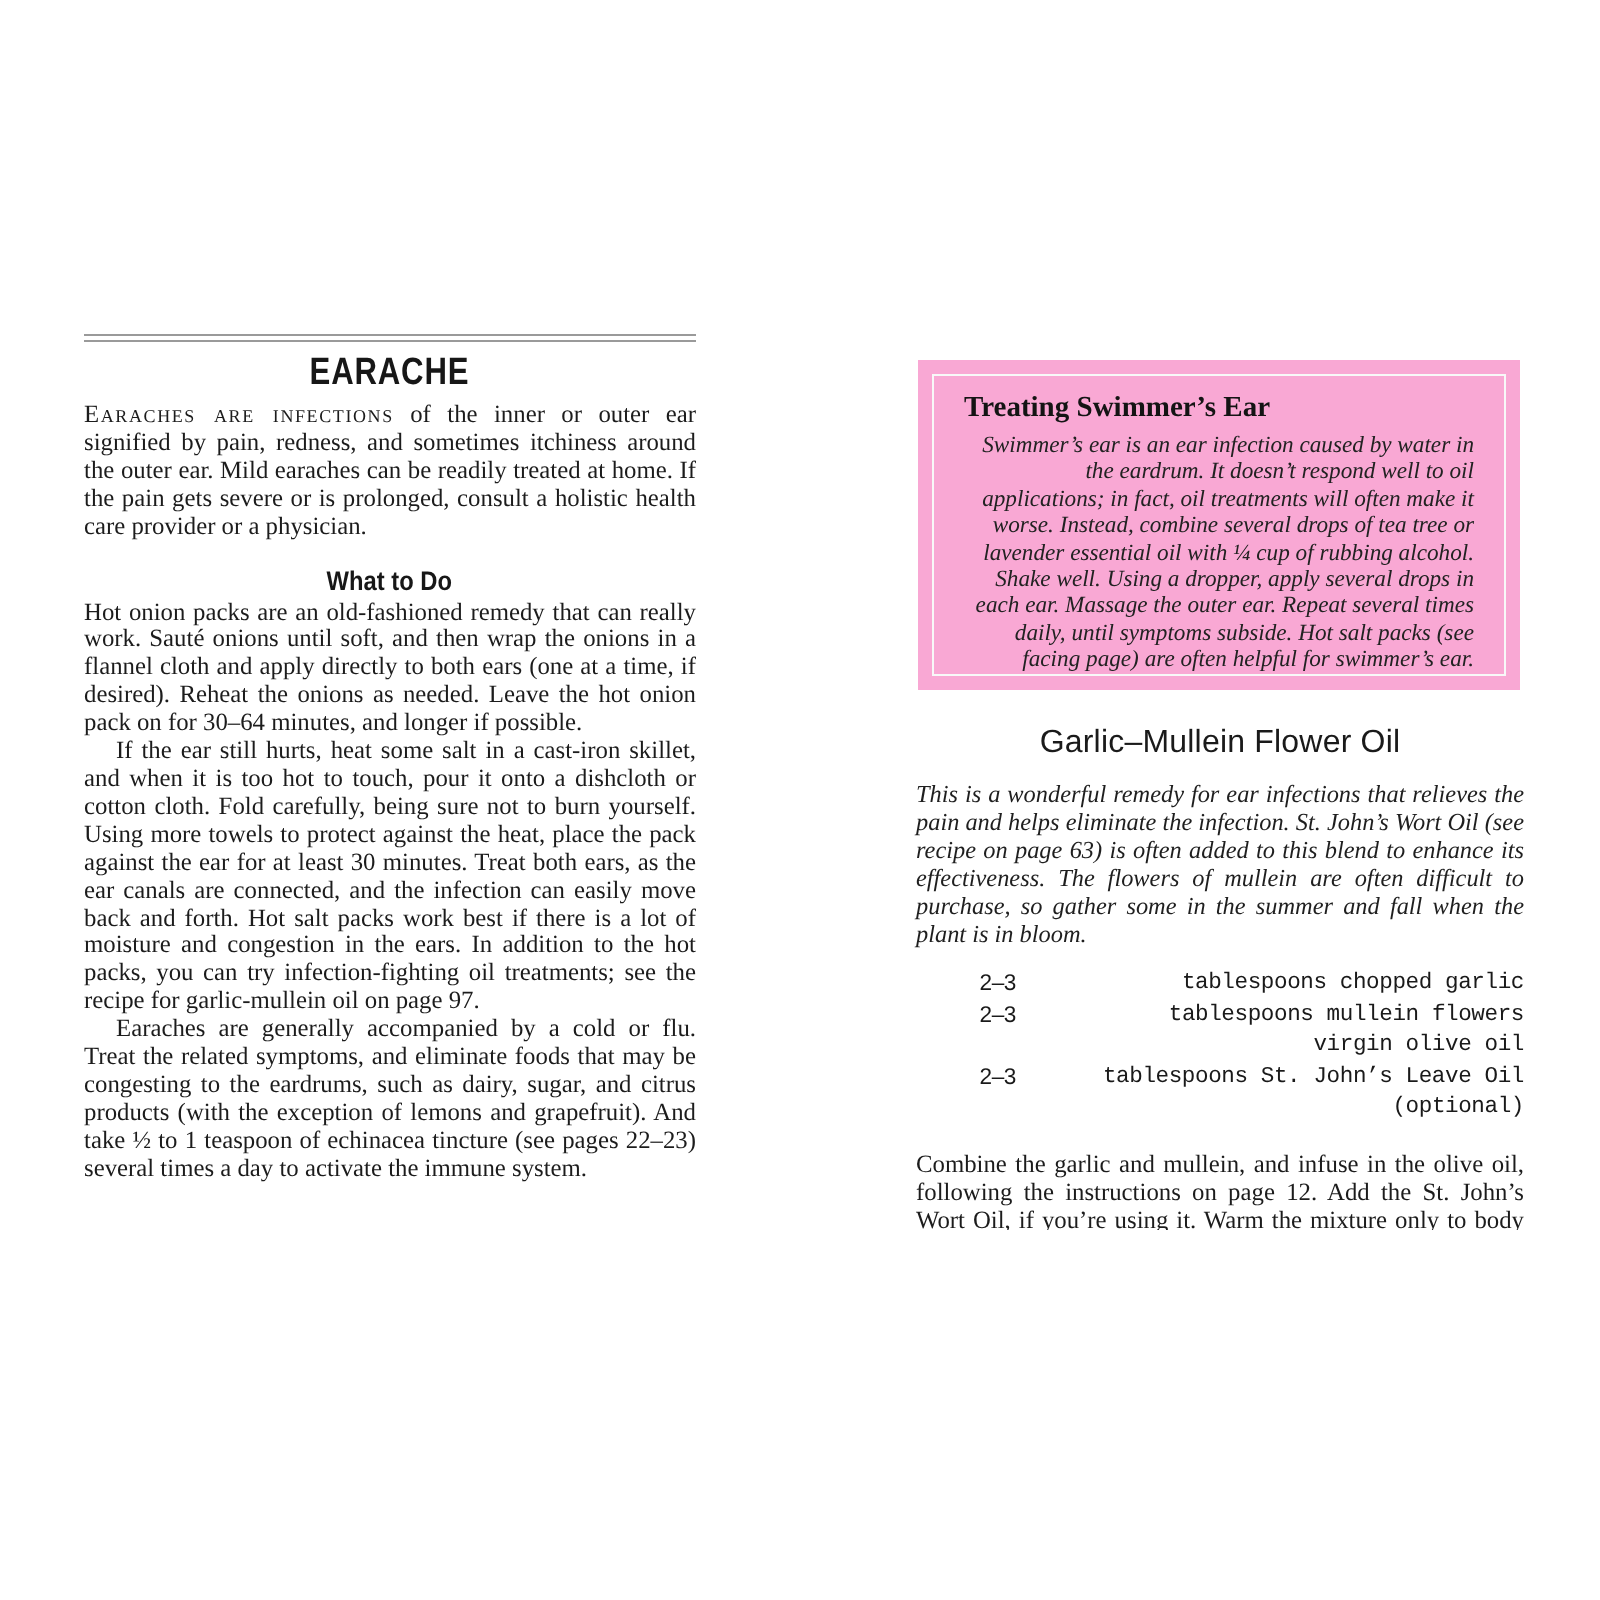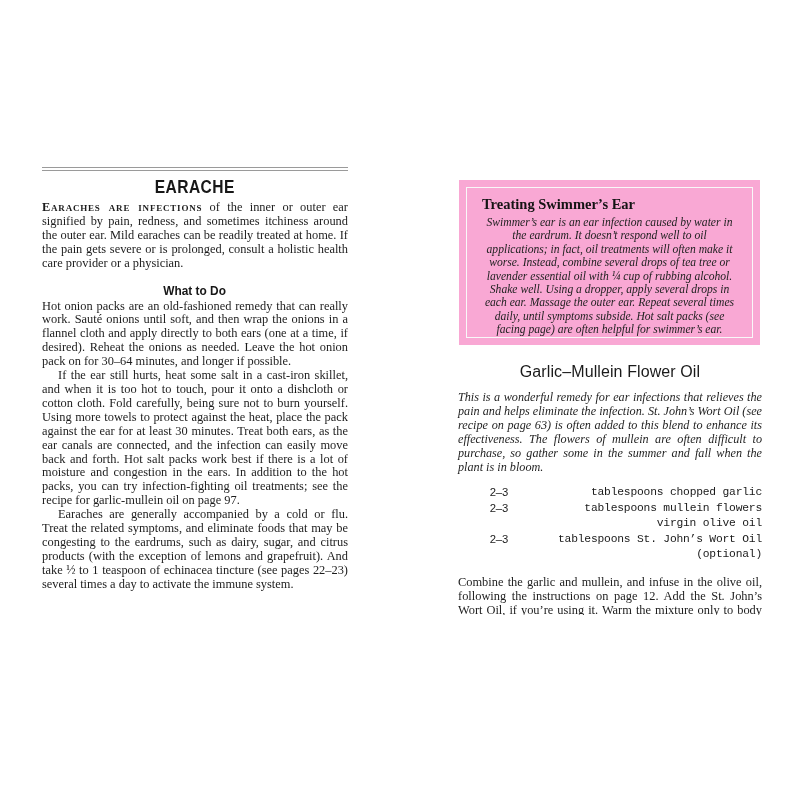--- a/index.html
+++ b/index.html
@@ -47,21 +47,20 @@
     font-family: "Liberation Serif", serif;
     font-size: 12.4px;
     line-height: 13.9px;
     text-align: justify;
     color: #1c1c1c;
   }
   .page-left p { margin: 0; }
   .smallcaps {
     font-variant: small-caps;
     letter-spacing: 0.8px;
-    font-weight: bold;
   }
   .section-heading {
     margin: 12px 0 2px 0;
     text-align: center;
     font-family: "Liberation Sans", sans-serif;
     font-weight: bold;
     font-size: 13.5px;
     color: #171717;
   }
   .section-heading span {
@@ -113,21 +112,21 @@
     font-weight: bold;
     font-size: 14.5px;
     color: #141414;
   }
   .box-body {
     margin: 0;
     font-family: "Liberation Serif", serif;
     font-style: italic;
     font-size: 11.6px;
     line-height: 13.4px;
-    text-align: center;
+    text-align: right;
     color: #222222;
   }
 
   
   .recipe {
     position: absolute;
     left: 458px;
     top: 363px;
     width: 304px;
   }
@@ -211,21 +210,21 @@
       <div class="ingredient-row">
         <span class="ing-qty">2–3</span>
         <span class="ing-item">tablespoons mullein flowers</span>
       </div>
       <div class="ingredient-row">
         <span class="ing-qty"></span>
         <span class="ing-item">virgin olive oil</span>
       </div>
       <div class="ingredient-row">
         <span class="ing-qty">2–3</span>
-        <span class="ing-item">tablespoons St. John’s Wort Oil (optional)</span>
+        <span class="ing-item">tablespoons St. John’s Leave Oil (optional)</span>
       </div>
     </div>
     <p class="instructions">Combine the garlic and mullein, and infuse in the olive oil, following the instructions on page 12. Add the St. John’s Wort Oil, if you’re using it. Warm the mixture only to body temperature and apply 3–4 drops in each ear. Massage the outer ear and around the base of the ear. Repeat several times daily, until symptoms subside.</p>
   </div>
 
   <div class="footer footer-right">
     <span>Earache</span>
     <span class="page-num">97</span>
   </div>
 

